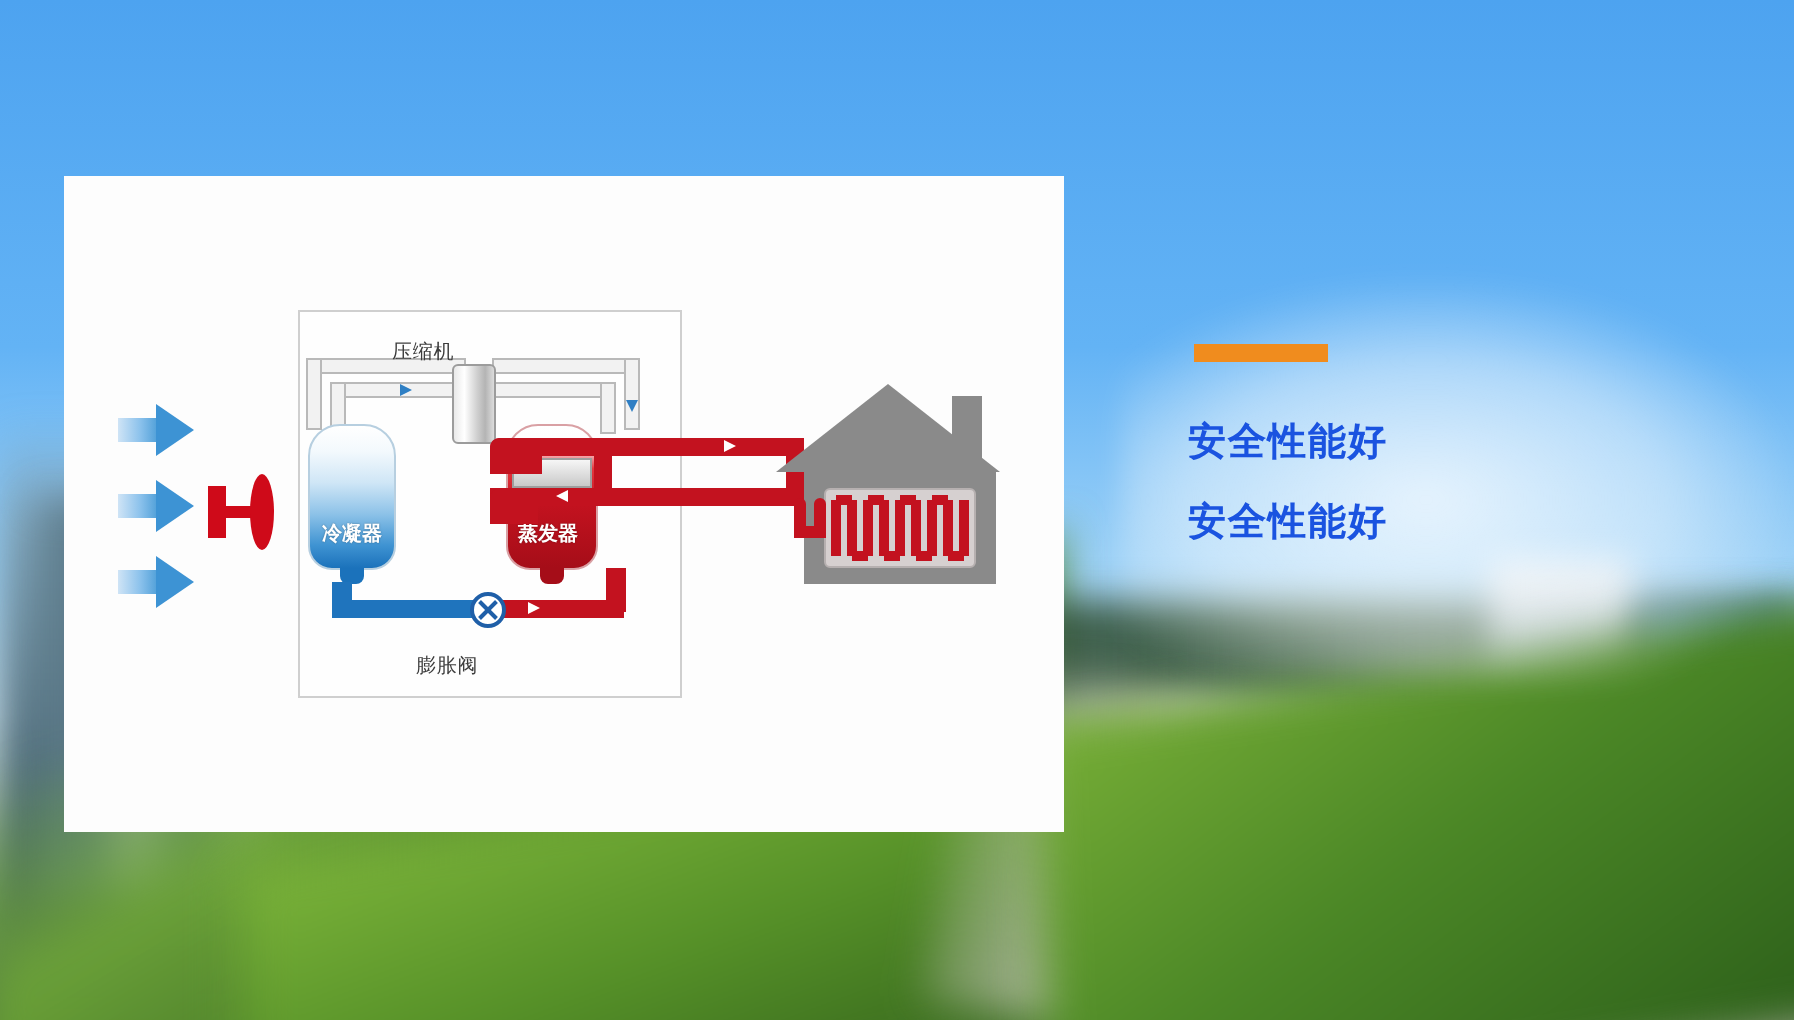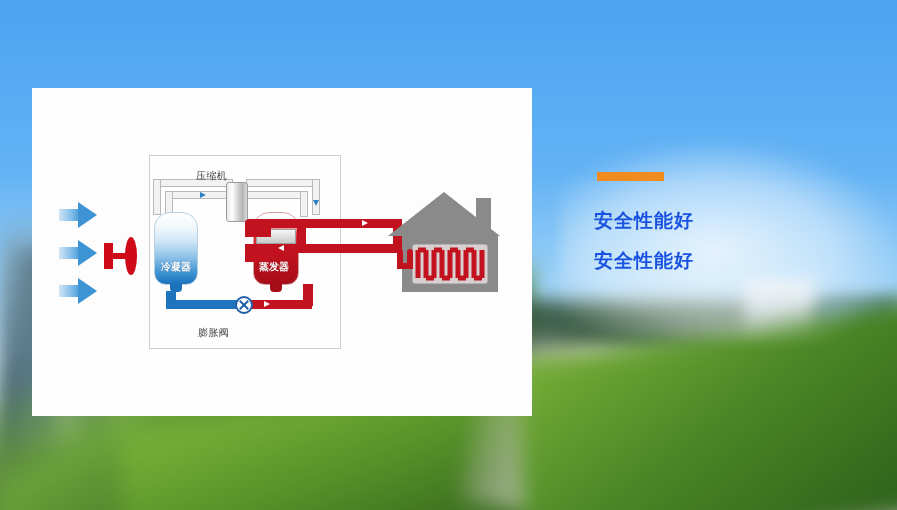--- a/index.html
+++ b/index.html
@@ -123,21 +123,21 @@
   }
 
   .lbl {
     position: absolute;
     color: #3c3c3c;
     font-size: 10px;
     letter-spacing: 0.4px;
     white-space: nowrap;
   }
   .lbl-compressor { left: 164px; top: 81px; }
-  .lbl-expansion  { left: 166px; top: 238px; }
+  .lbl-expansion  { left: 176px; top: 238px; }
 
   .tank-label {
     position: absolute;
     color: #ffffff;
     font-size: 10px;
     font-weight: bold;
     white-space: nowrap;
     text-shadow: 0 0 1px rgba(0,0,0,0.35);
   }
   .lbl-condenser { left: 129px; top: 161px; margin-top: 11px; }

